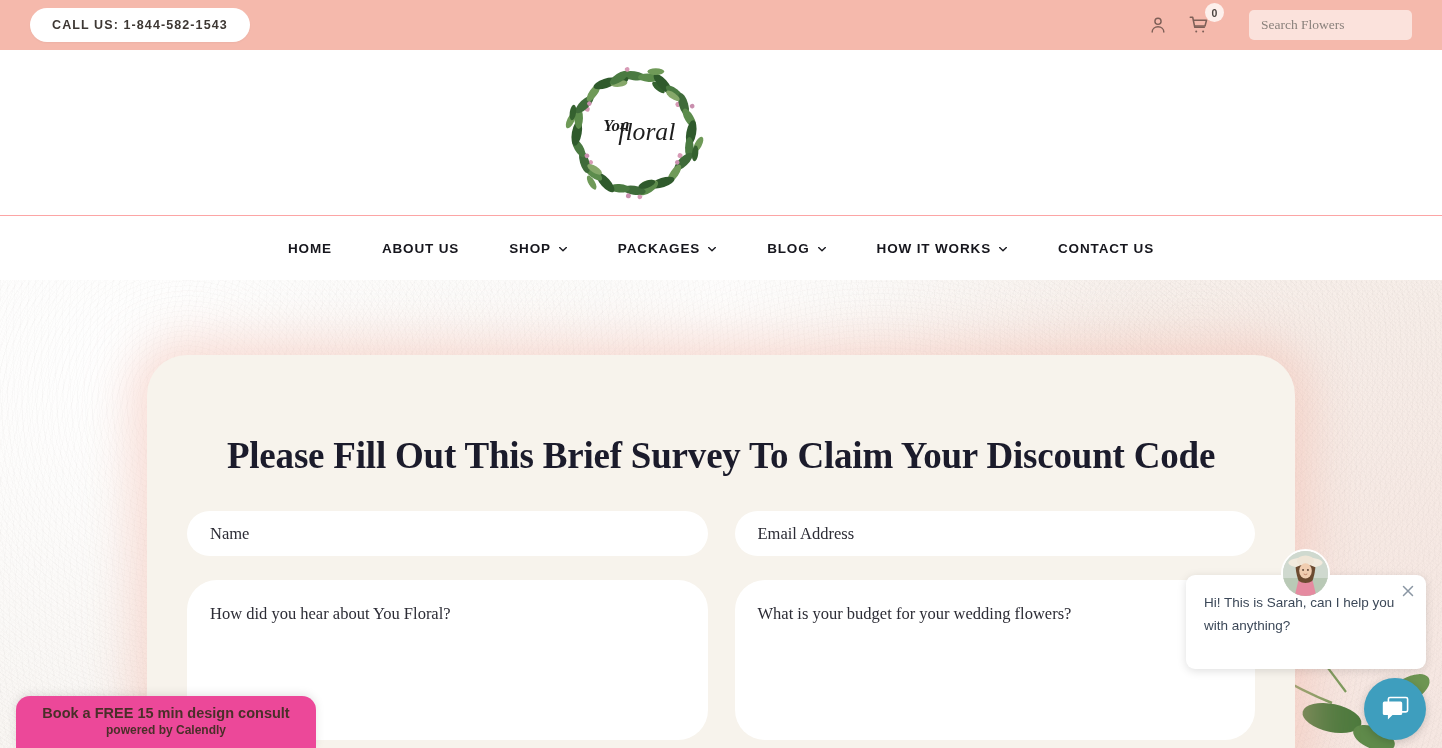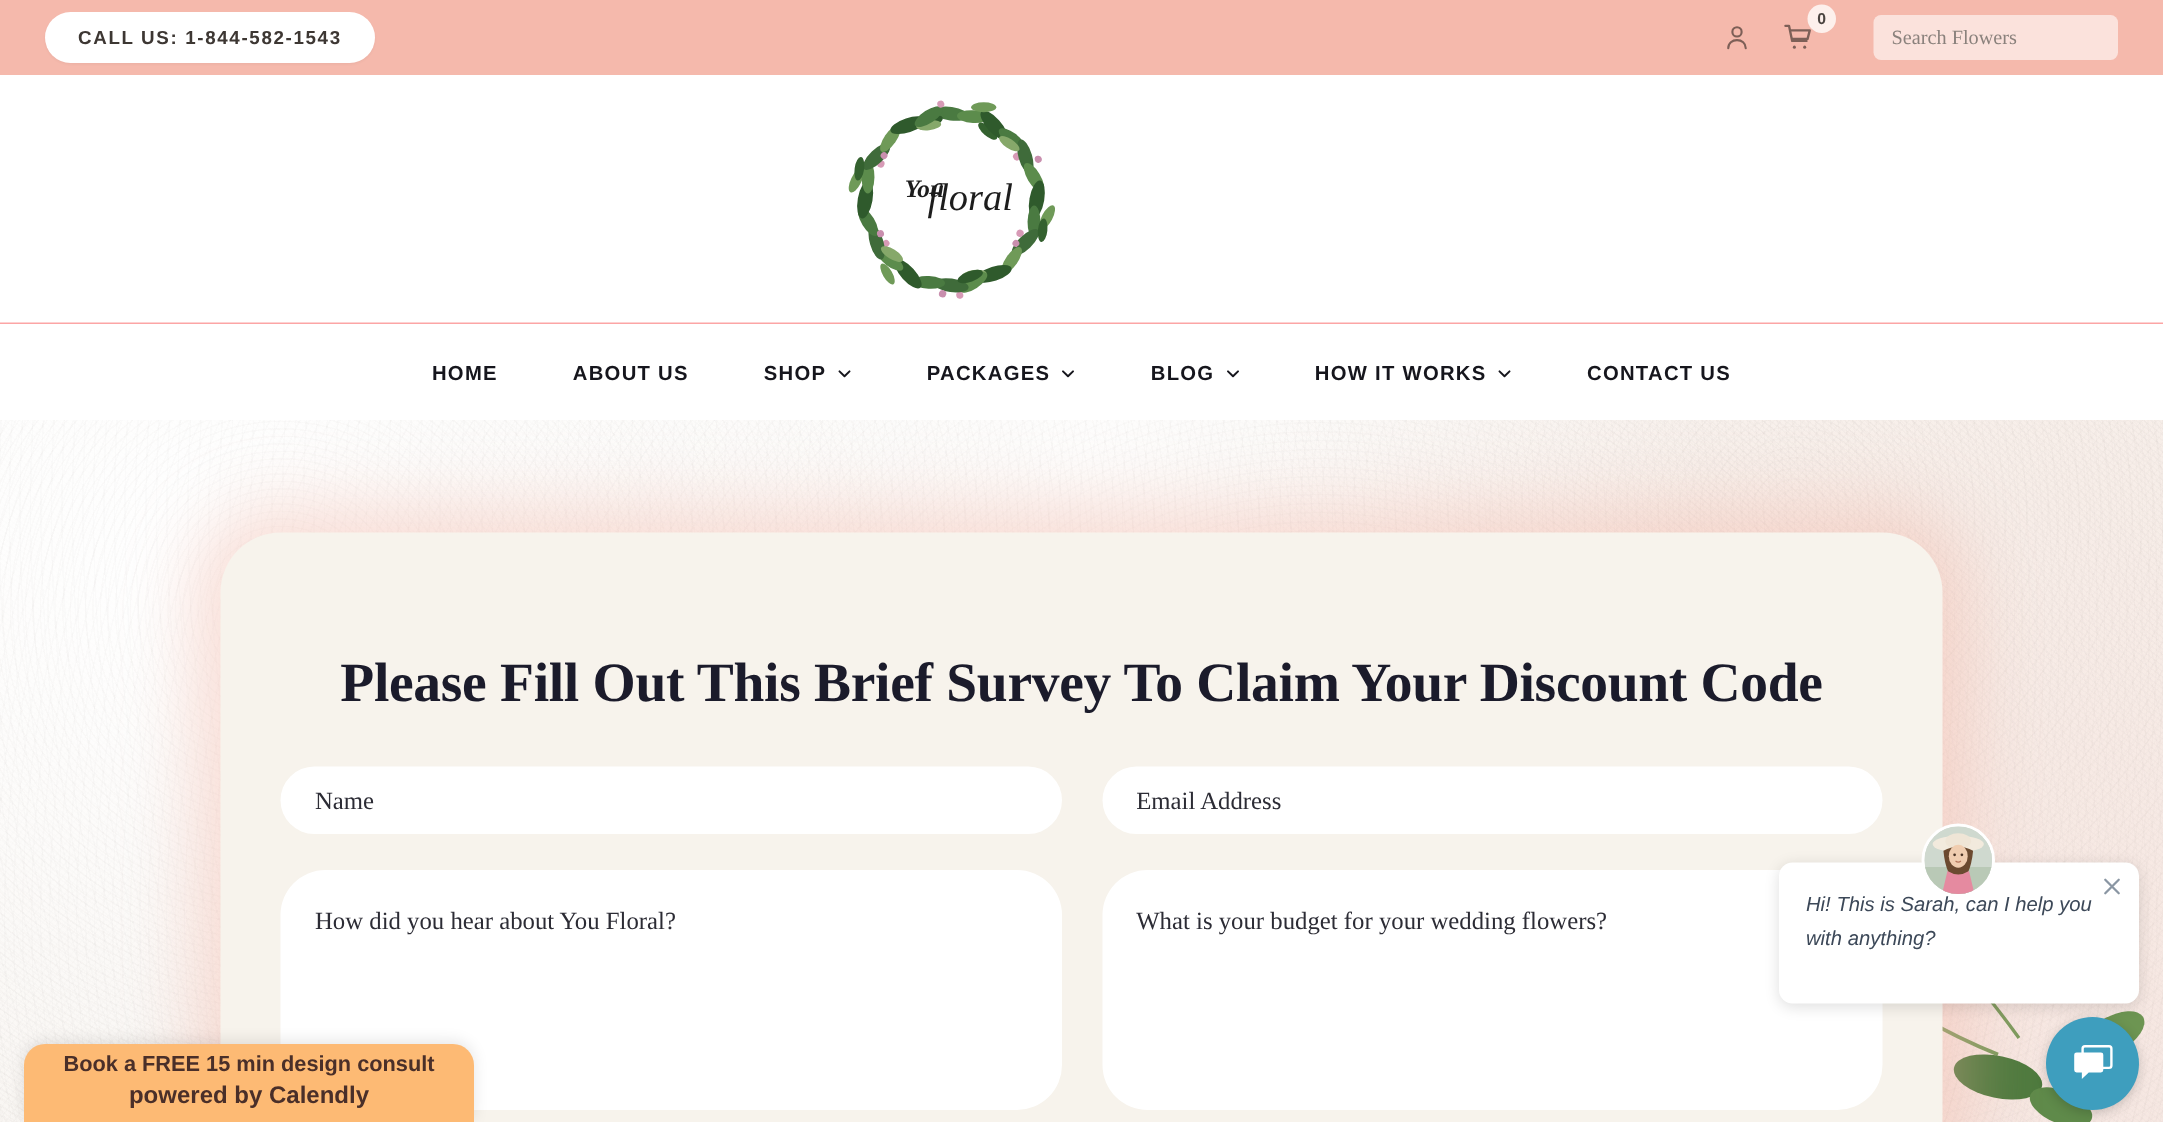--- a/index.html
+++ b/index.html
@@ -258,39 +258,39 @@
   }
   .textarea::placeholder { color: #2c2c35; opacity: 1; }
 
   
   .calendly-badge {
     position: absolute;
     left: 16px;
     bottom: 0px;
     width: 300px;
     height: 52px;
-    background: #fdba74;
+    background: #ec4899;
     border-radius: 14px 14px 0 0;
     display: flex;
     flex-direction: column;
     align-items: center;
     justify-content: center;
     cursor: pointer;
     box-shadow: 0 -2px 10px rgba(0,0,0,0.10);
     z-index: 60;
   }
   .calendly-title {
     color: #4a2f29;
     font-size: 14.5px;
     font-weight: 700;
     line-height: 1.2;
   }
   .calendly-sub {
     color: #4a2f29;
-    font-size: 16px;
+    font-size: 12px;
     font-weight: 700;
     line-height: 1.3;
     margin-top: 1px;
   }
 
   
   .chat-avatar {
     position: absolute;
     left: 1281px;
     top: 549px;
@@ -308,21 +308,20 @@
     left: 1186px;
     top: 575px;
     width: 240px;
     height: 94px;
     background: #ffffff;
     border-radius: 9px;
     box-shadow: 0 2px 10px rgba(0,0,0,0.13);
     padding: 16px 18px 0 18px;
     z-index: 70;
     cursor: pointer;
-    font-style: italic;
   }
   .chat-text {
     font-size: 13.5px;
     line-height: 1.72;
     color: #3c4858;
   }
   .chat-close {
     position: absolute;
     top: 8px; right: 10px;
     width: 16px; height: 16px;

